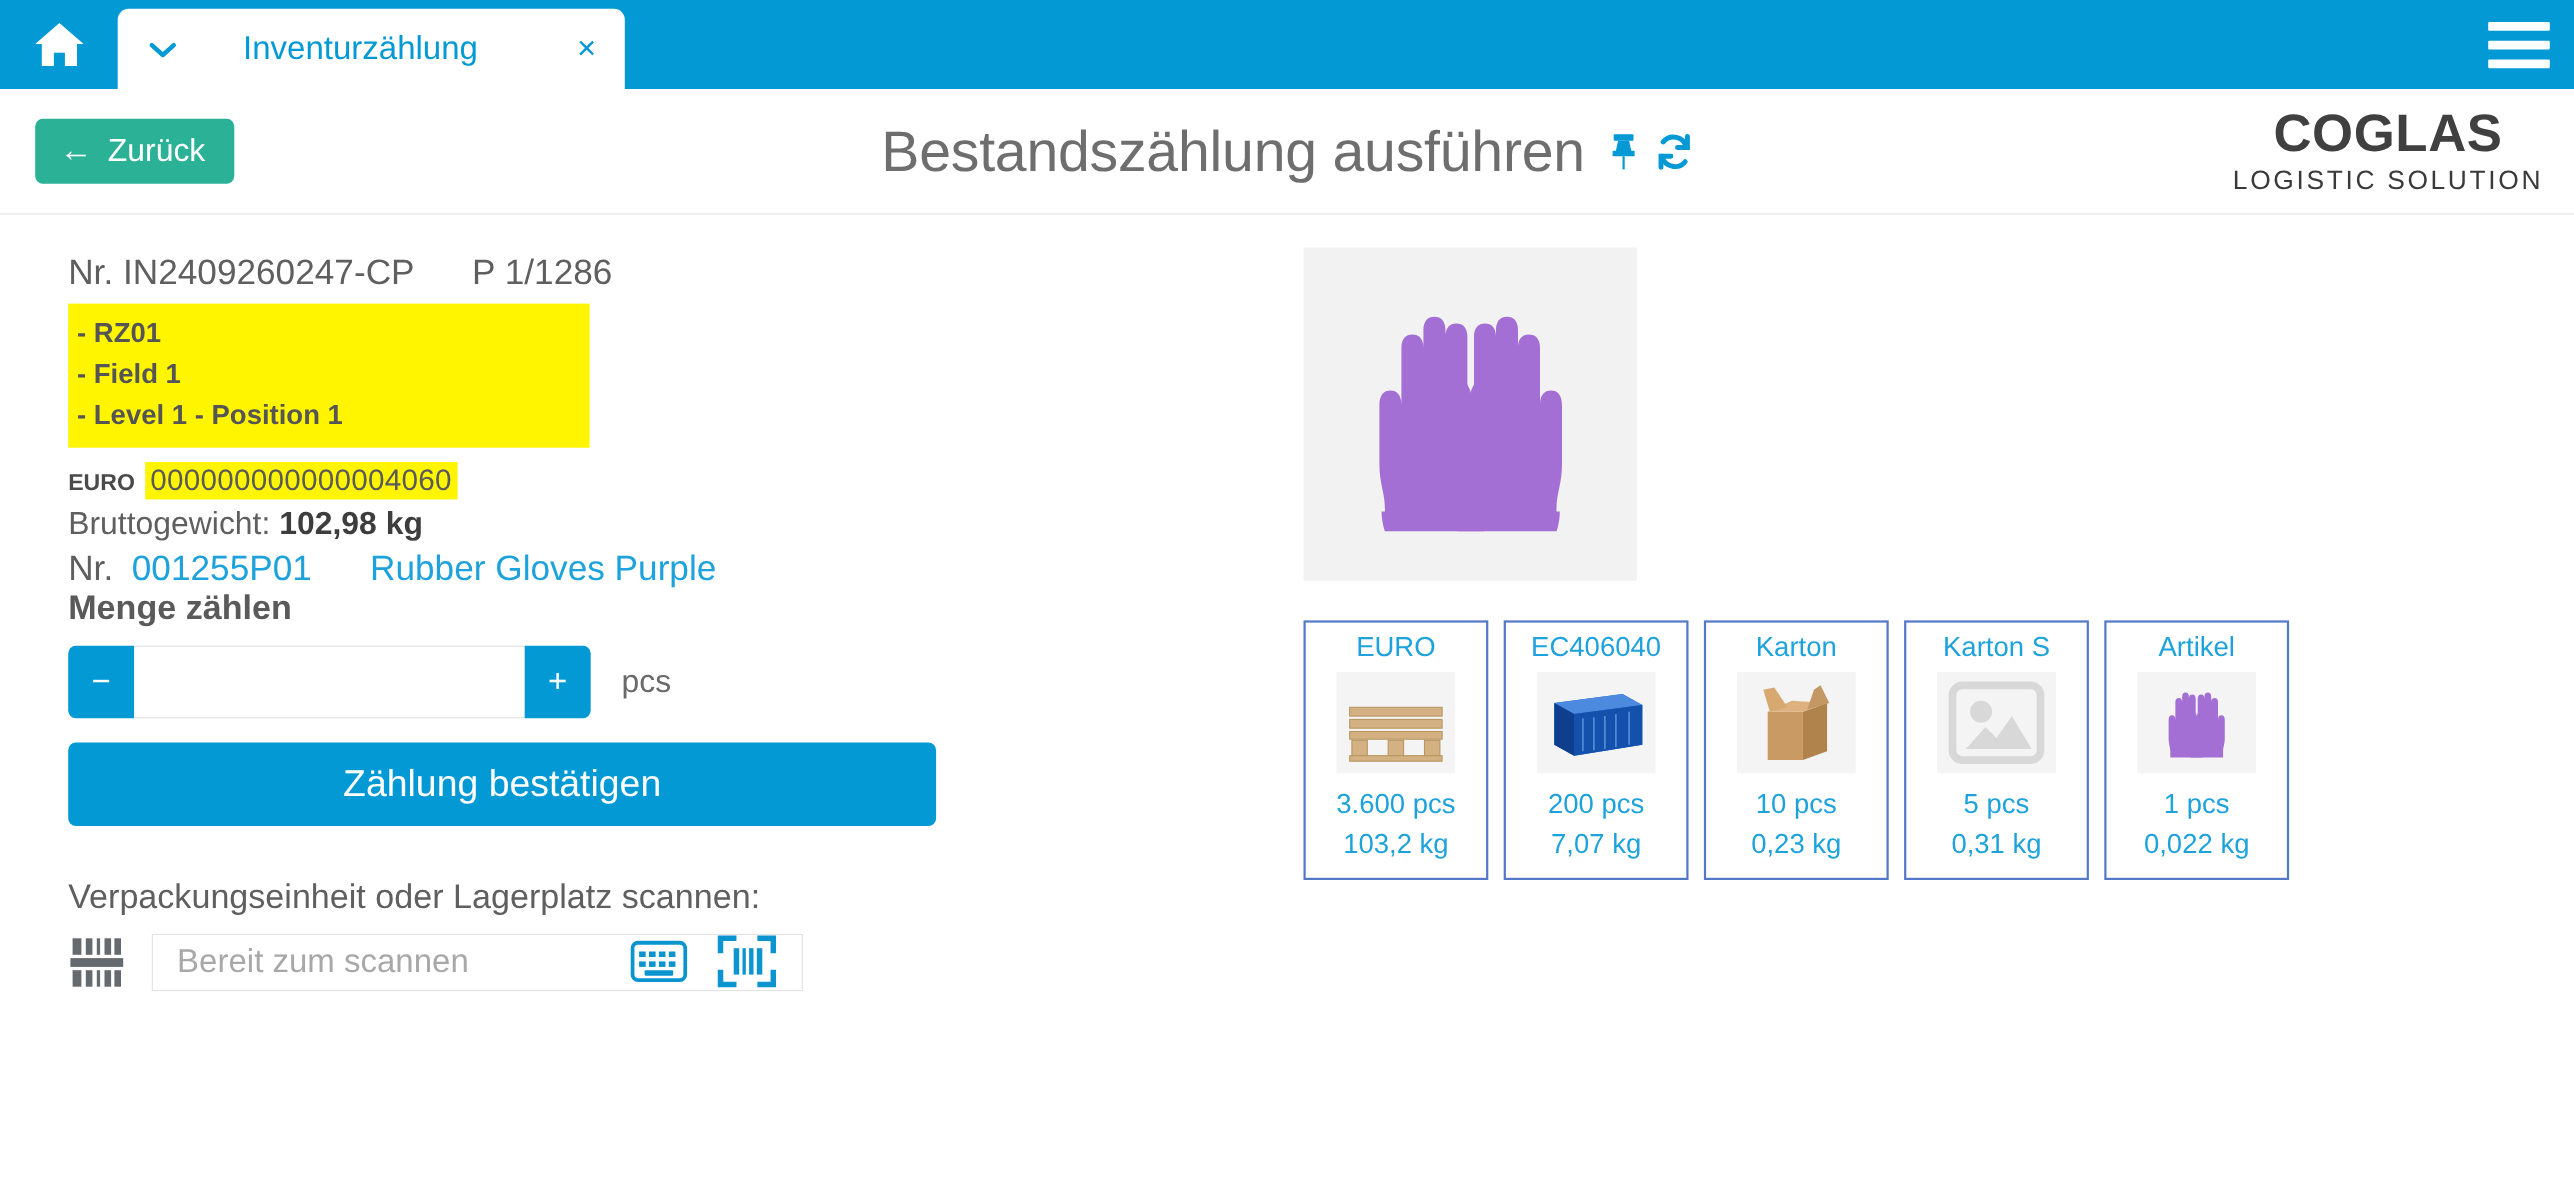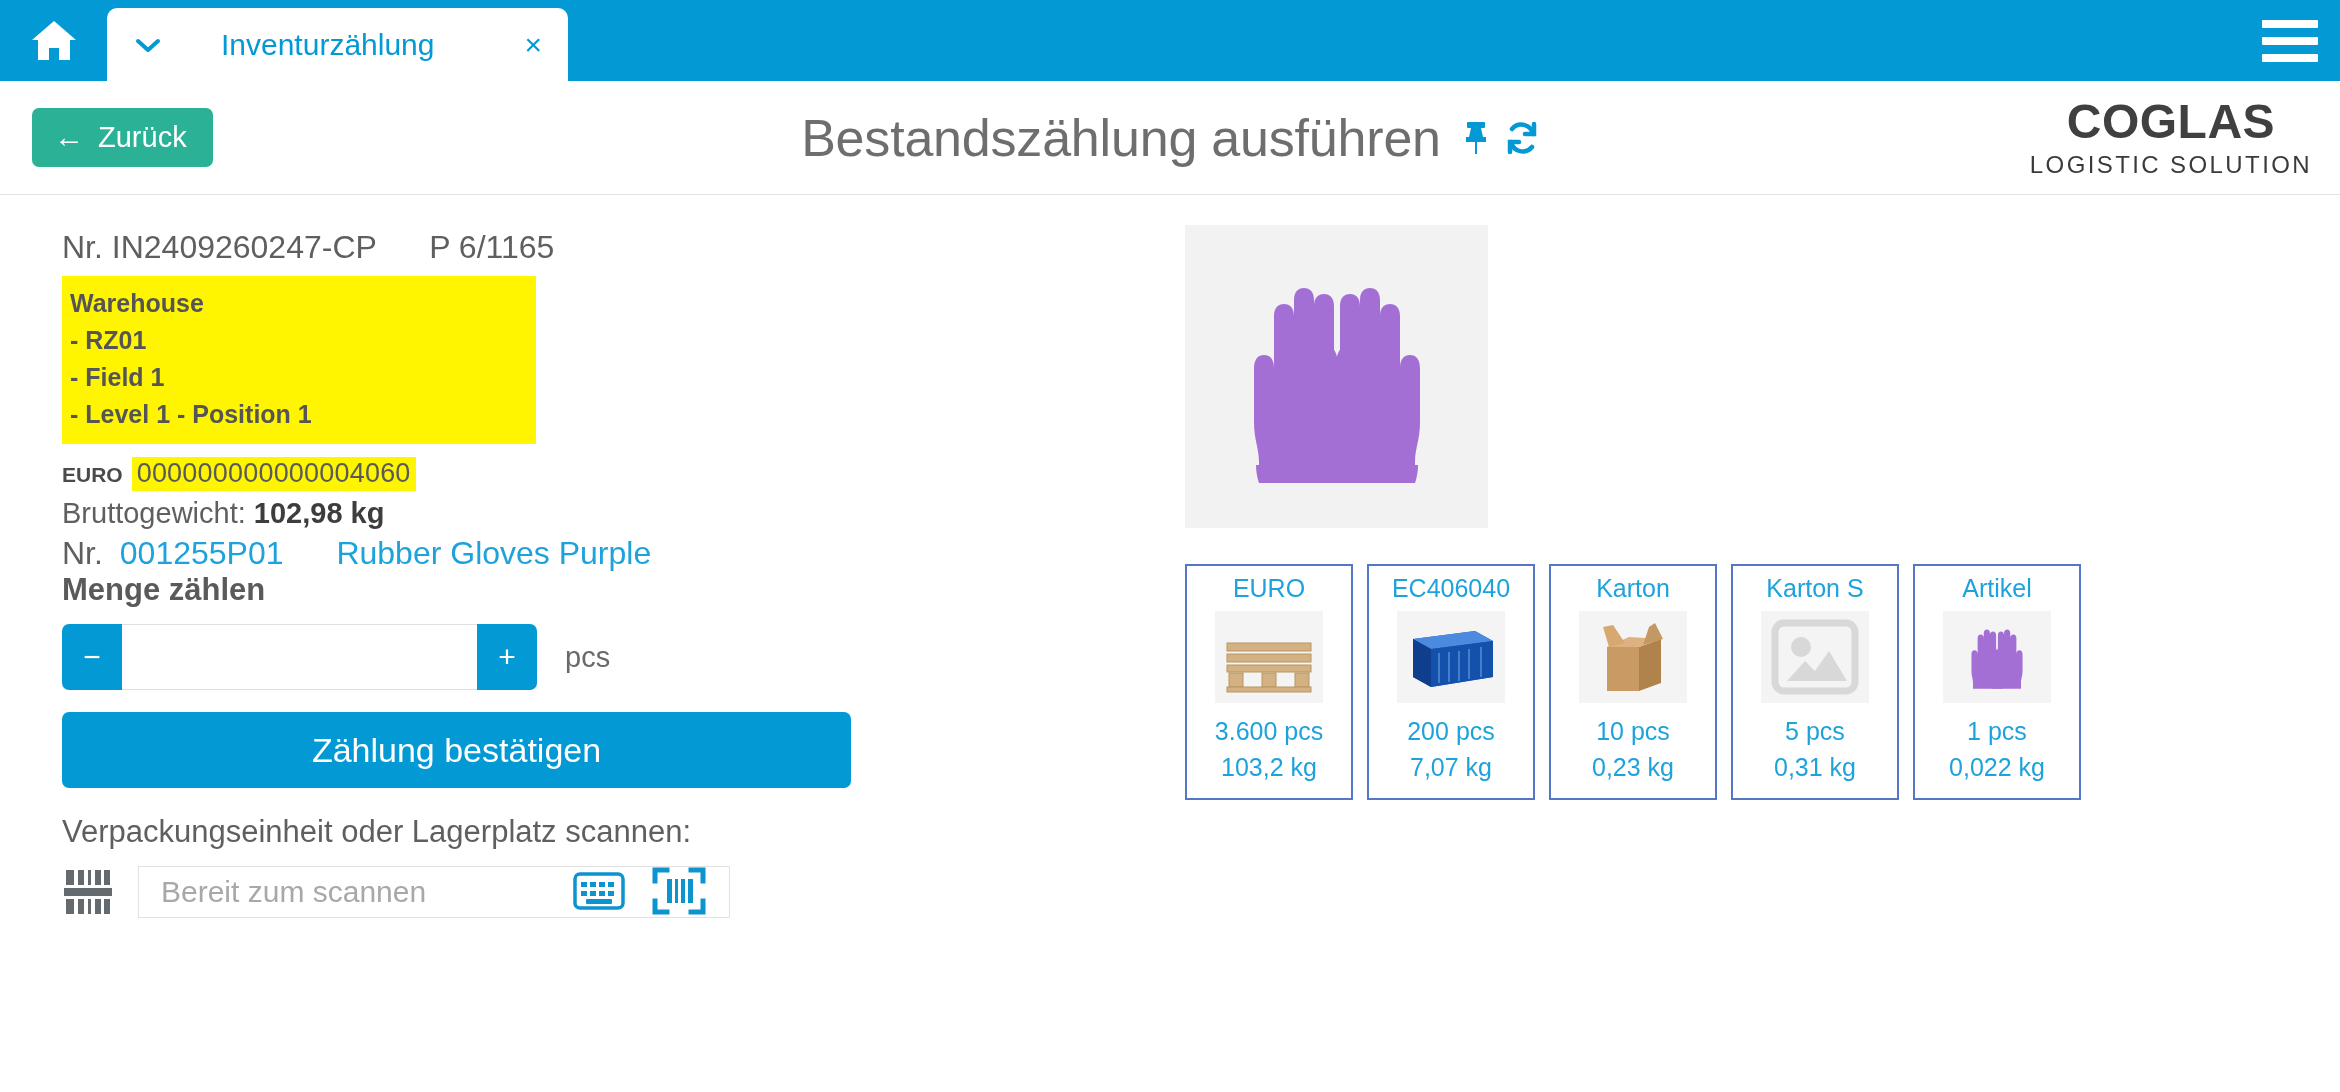--- a/index.html
+++ b/index.html
@@ -260,21 +260,21 @@
     color: #ffffff;
     border: none;
     border-radius: 7px;
     font-size: 34px;
     font-family: inherit;
     cursor: pointer;
   }
 
   
   .scan-label {
-    margin-top: 26px;
+    margin-top: 46px;
     font-size: 31px;
     color: #5F5F5F;
   }
   .scan-row {
     margin-top: 16px;
     display: flex;
     align-items: center;
     gap: 20px;
   }
   .scan-icon-left { width: 56px; display:flex; align-items:center; }
@@ -409,25 +409,24 @@
   </div>
 </div>
 
 <div class="content">
 
   <div class="left-col">
 
     <div class="nr-line">
       <span>Nr.</span>
       <span>IN2409260247-CP</span>
-      <span class="pageno">P 6/1165</span>
+      <span class="pageno">P 1/1286</span>
     </div>
 
     <div class="location-box">
-      <div>Warehouse</div>
       <div>- RZ01</div>
       <div>- Field 1</div>
       <div>- Level 1 - Position 1</div>
     </div>
 
     <div class="euro-line">
       <span class="euro-label">EURO</span>
       <span class="euro-code">000000000000004060</span>
     </div>
 

